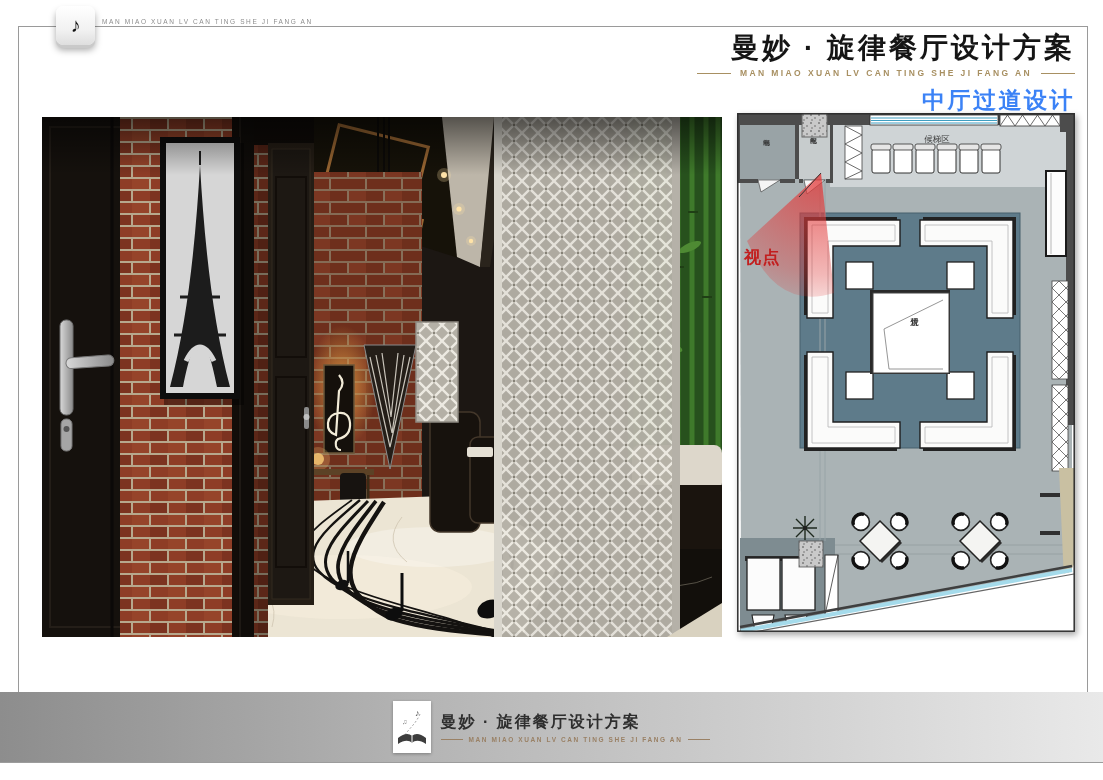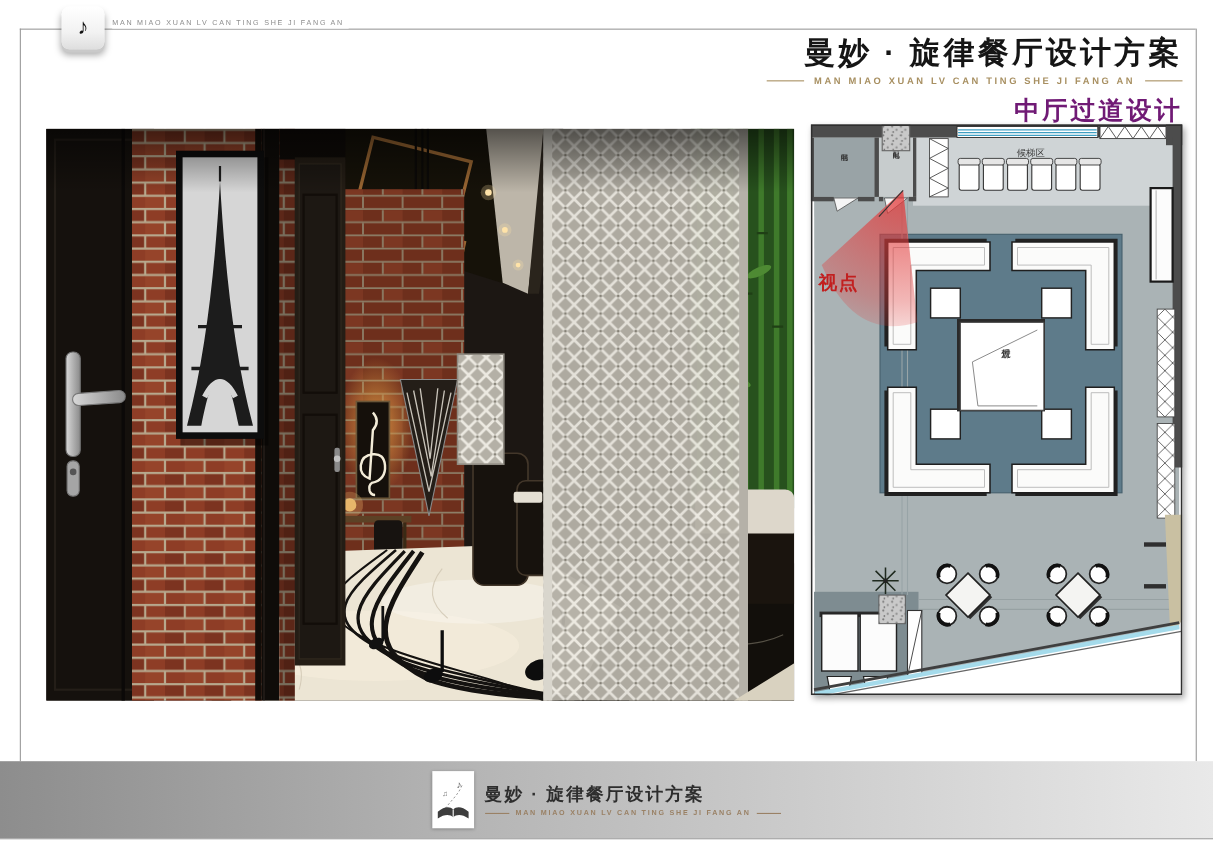--- a/index.html
+++ b/index.html
@@ -31,21 +31,21 @@
     font-size:28px;font-weight:bold;color:#151515;letter-spacing:3px;line-height:1.25;
   }
   .title-en-row{
     display:flex;justify-content:flex-end;align-items:center;gap:9px;margin-top:3px;
   }
   .title-en-row .dash{width:34px;height:1px;background:#a89062;}
   .title-en{
     font-size:8.5px;letter-spacing:2.4px;color:#a89062;font-weight:bold;
   }
   .page-subtitle{
-    font-size:23px;font-weight:bold;color:#701a75;letter-spacing:2.5px;margin-top:7px;
+    font-size:23px;font-weight:bold;color:#3b82f6;letter-spacing:2.5px;margin-top:7px;
   }
   
   #interior-rendering{position:absolute;left:42px;top:117px;width:680px;height:520px;}
   #floor-plan{
     position:absolute;left:737px;top:113px;width:338px;height:519px;
     filter:drop-shadow(2px 3px 3px rgba(0,0,0,.35));
   }
   
   .footer-band{
     position:absolute;left:0;top:692px;width:1103px;height:70px;

